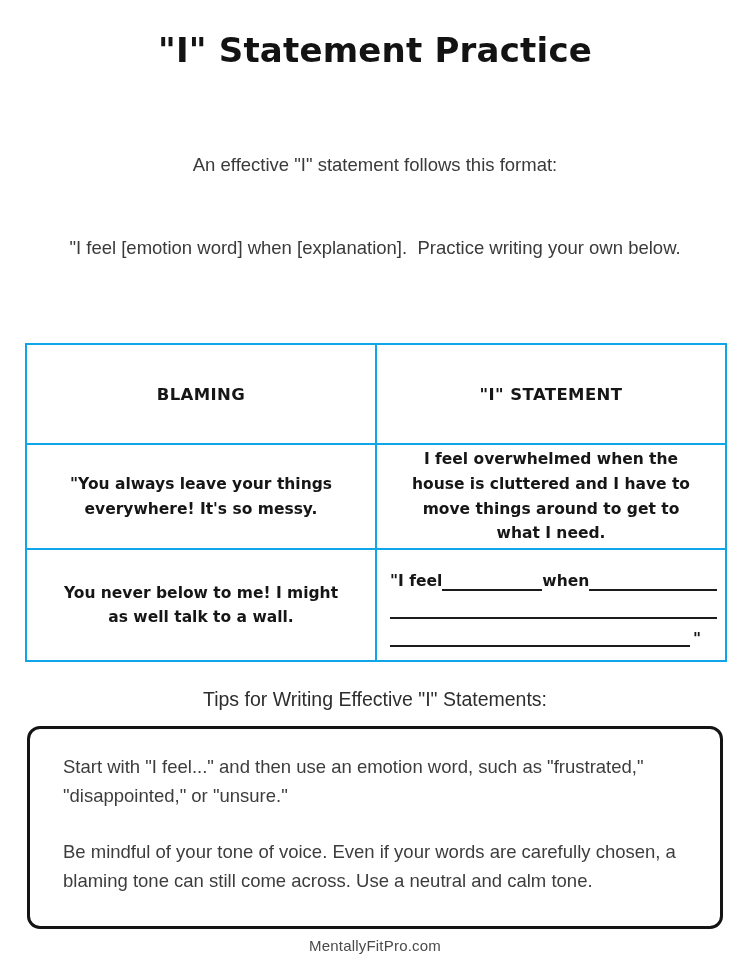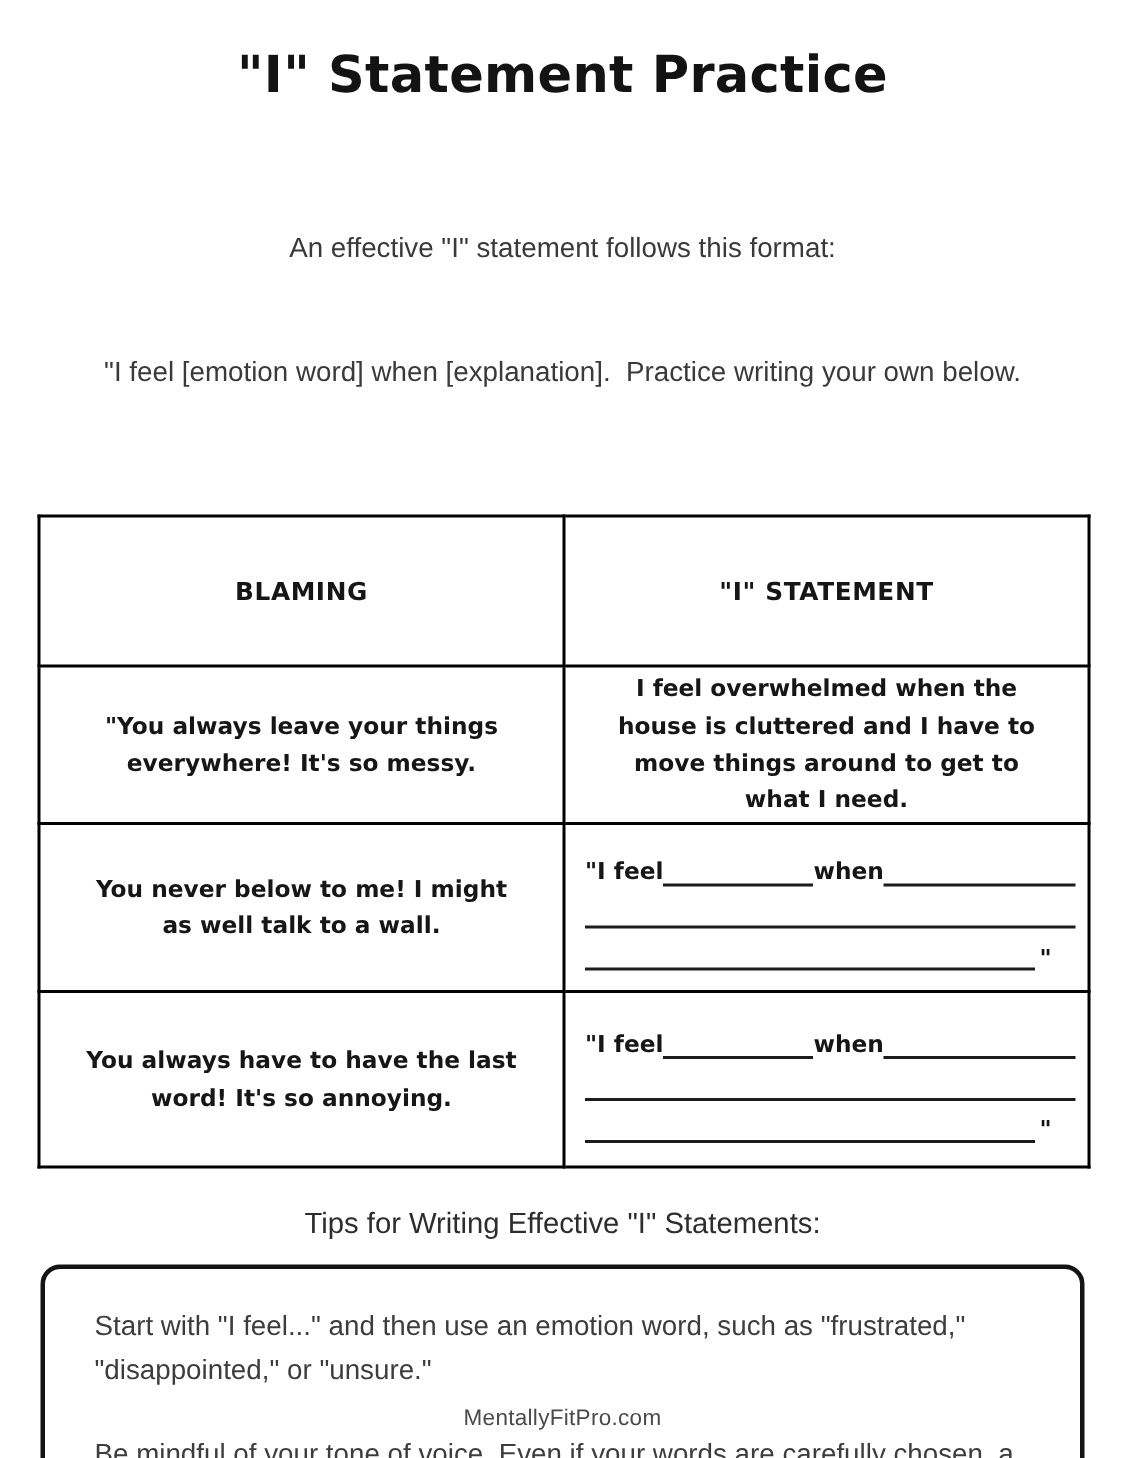--- a/index.html
+++ b/index.html
@@ -18,21 +18,21 @@
   .intro {
     margin-top:25px; text-align:center;
     font-size:18.5px; line-height:1.5; color:#3a3a3a;
     white-space:pre-wrap;
   }
   table.practice-table {
     width:702px; margin:26px 23px 0 25px;
     border-collapse:collapse; table-layout:fixed;
   }
   table.practice-table th, table.practice-table td {
-    border:2px solid #000000; width:50%;
+    border:2px solid #0ea5e9; width:50%;
     text-align:center; vertical-align:middle;
     font-family:"DejaVu Sans", sans-serif; font-weight:bold; color:#161616;
   }
   tr.header-row th { height:100px; font-size:16.5px; letter-spacing:0.4px; }
   tr.body-row-1 td { height:105px; }
   tr.body-row-2 td { height:112px; }
   tr.body-row-3 td { height:117px; }
   td.blaming-cell { font-size:15.5px; line-height:1.55; padding:0 30px; }
   td.statement-cell { font-size:15.5px; line-height:1.6; padding:0 30px; }
   td.statement-cell-blank { padding:6px 8px 10px 13px; }
@@ -96,36 +96,20 @@
           <span class="blank b2"></span>
         </div>
         <div class="l2"></div>
         <div class="l3">
           <span class="blank"></span>
           <span class="fill-label endquote">"</span>
         </div>
       </td>
     </tr>
 
-    <tr class="body-row-3">
-      <td class="blaming-cell">You always have to have the last word! It's so annoying.</td>
-      <td class="statement-cell-blank">
-        <div class="l1">
-          <span class="fill-label">"I feel</span>
-          <span class="blank b1"></span>
-          <span class="fill-label">when</span>
-          <span class="blank b2"></span>
-        </div>
-        <div class="l2"></div>
-        <div class="l3">
-          <span class="blank"></span>
-          <span class="fill-label endquote">"</span>
-        </div>
-      </td>
-    </tr>
   </tbody>
     </table>
 
   <div class="tips-heading">Tips for Writing Effective "I" Statements:</div>
 
   <div class="tips-box">
     <p>Start with "I feel..." and then use an emotion word, such as "frustrated," "disappointed," or "unsure."</p>
     <p>Be mindful of your tone of voice. Even if your words are carefully chosen, a blaming tone can still come across. Use a neutral and calm tone.</p>
 
   </div>

